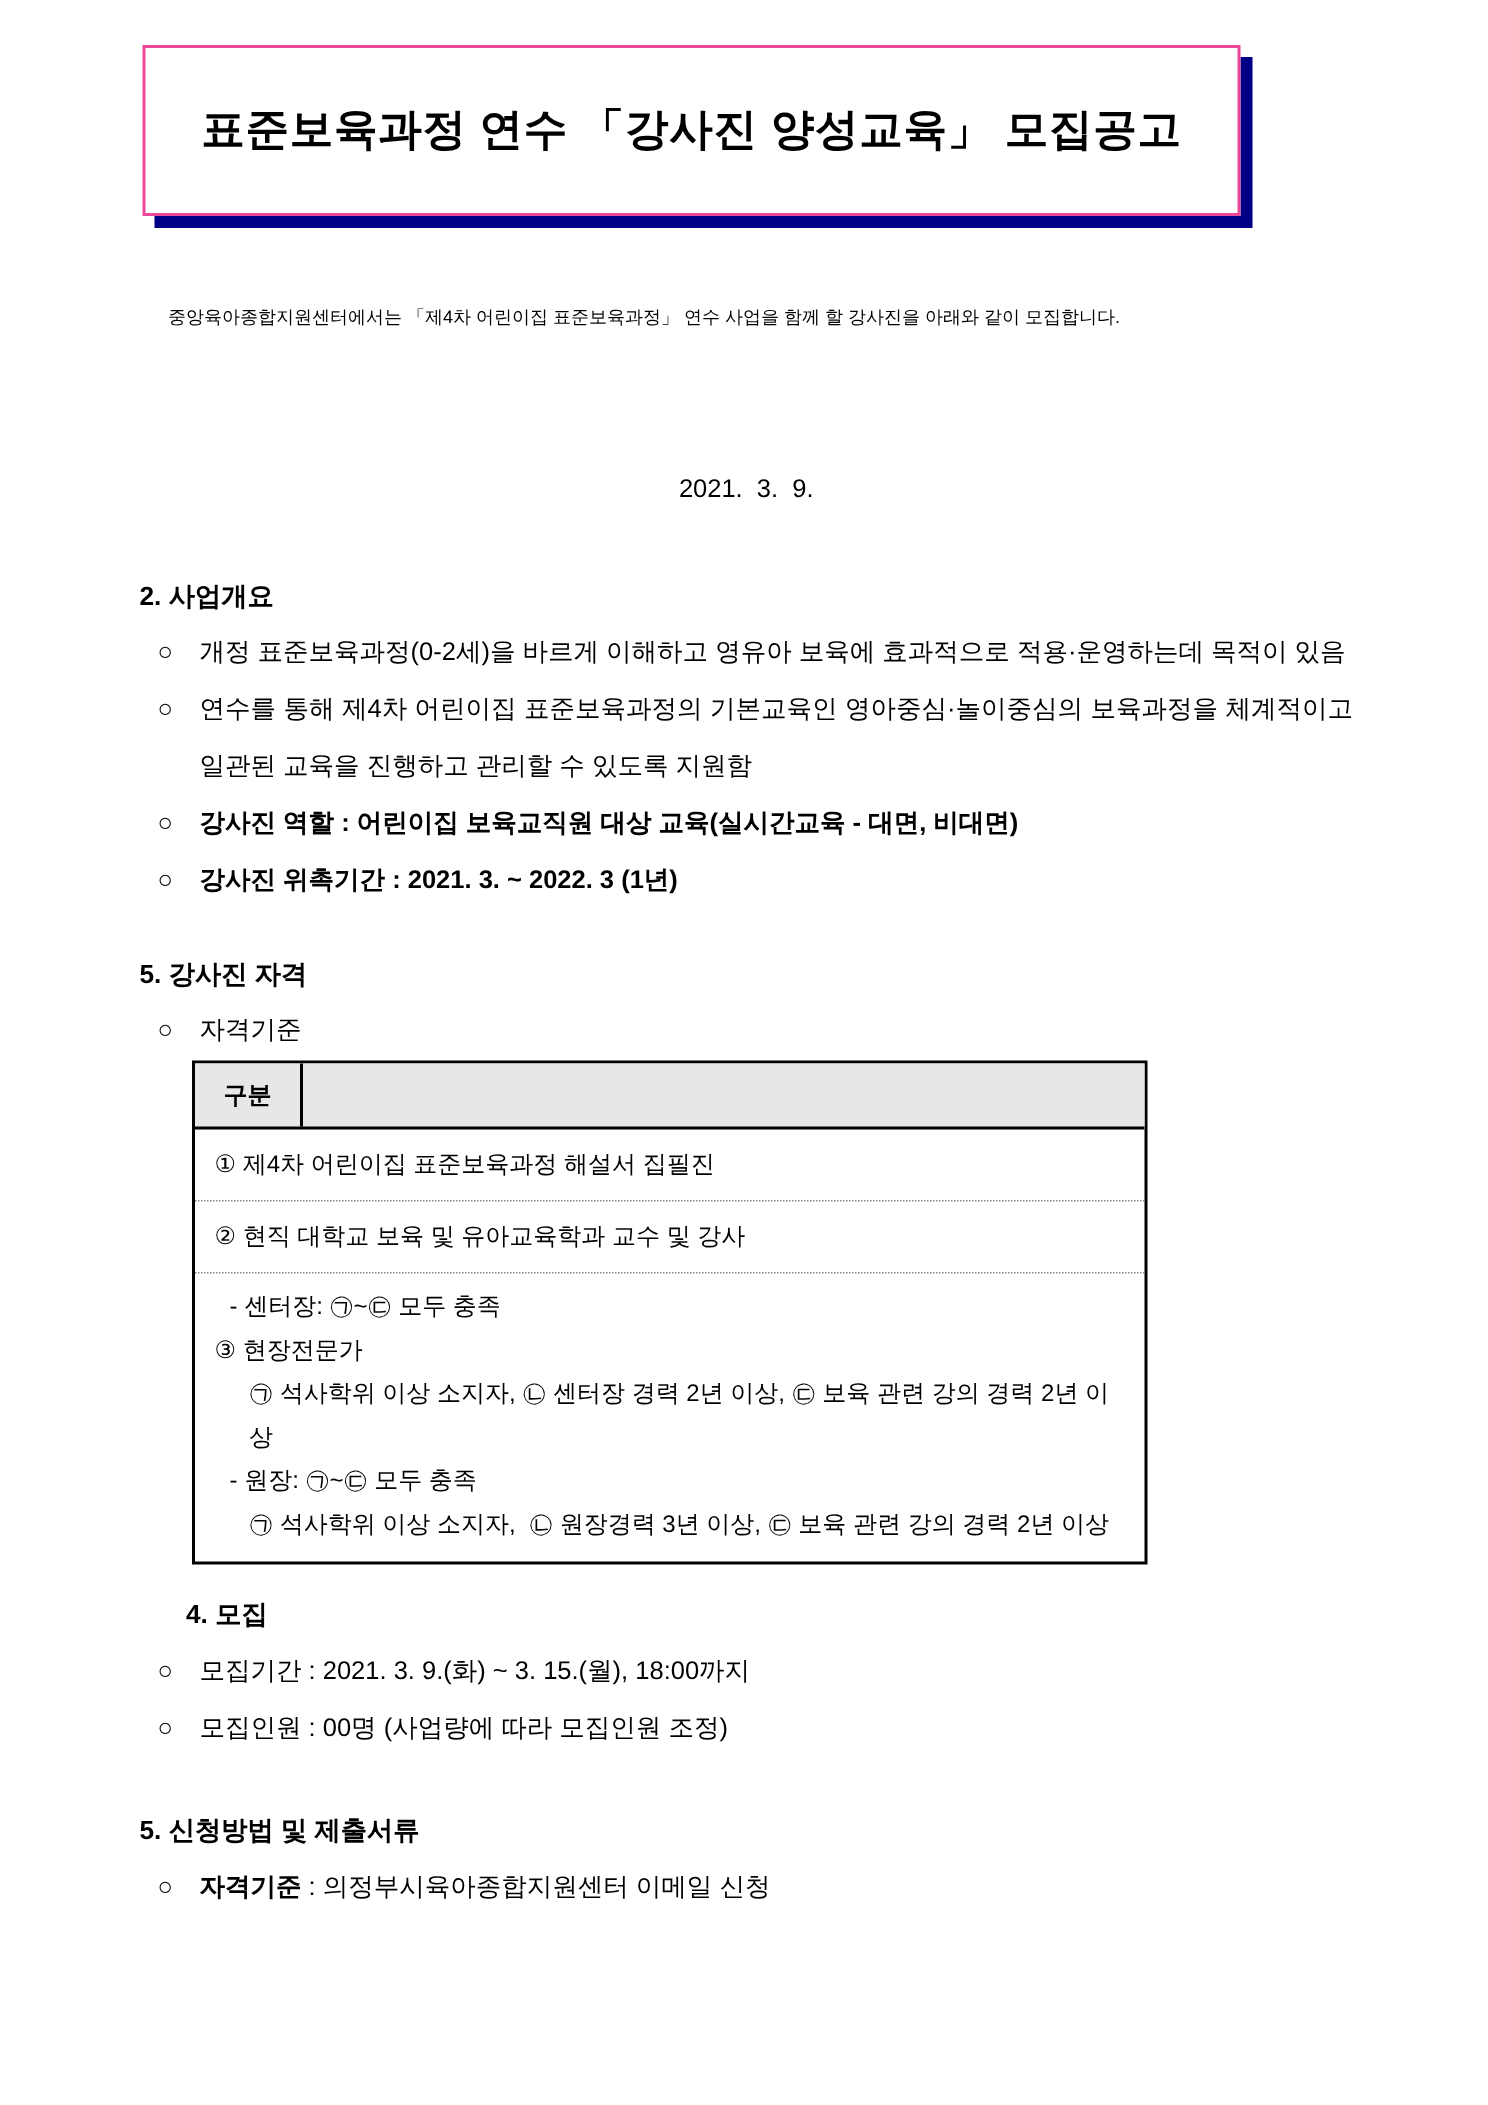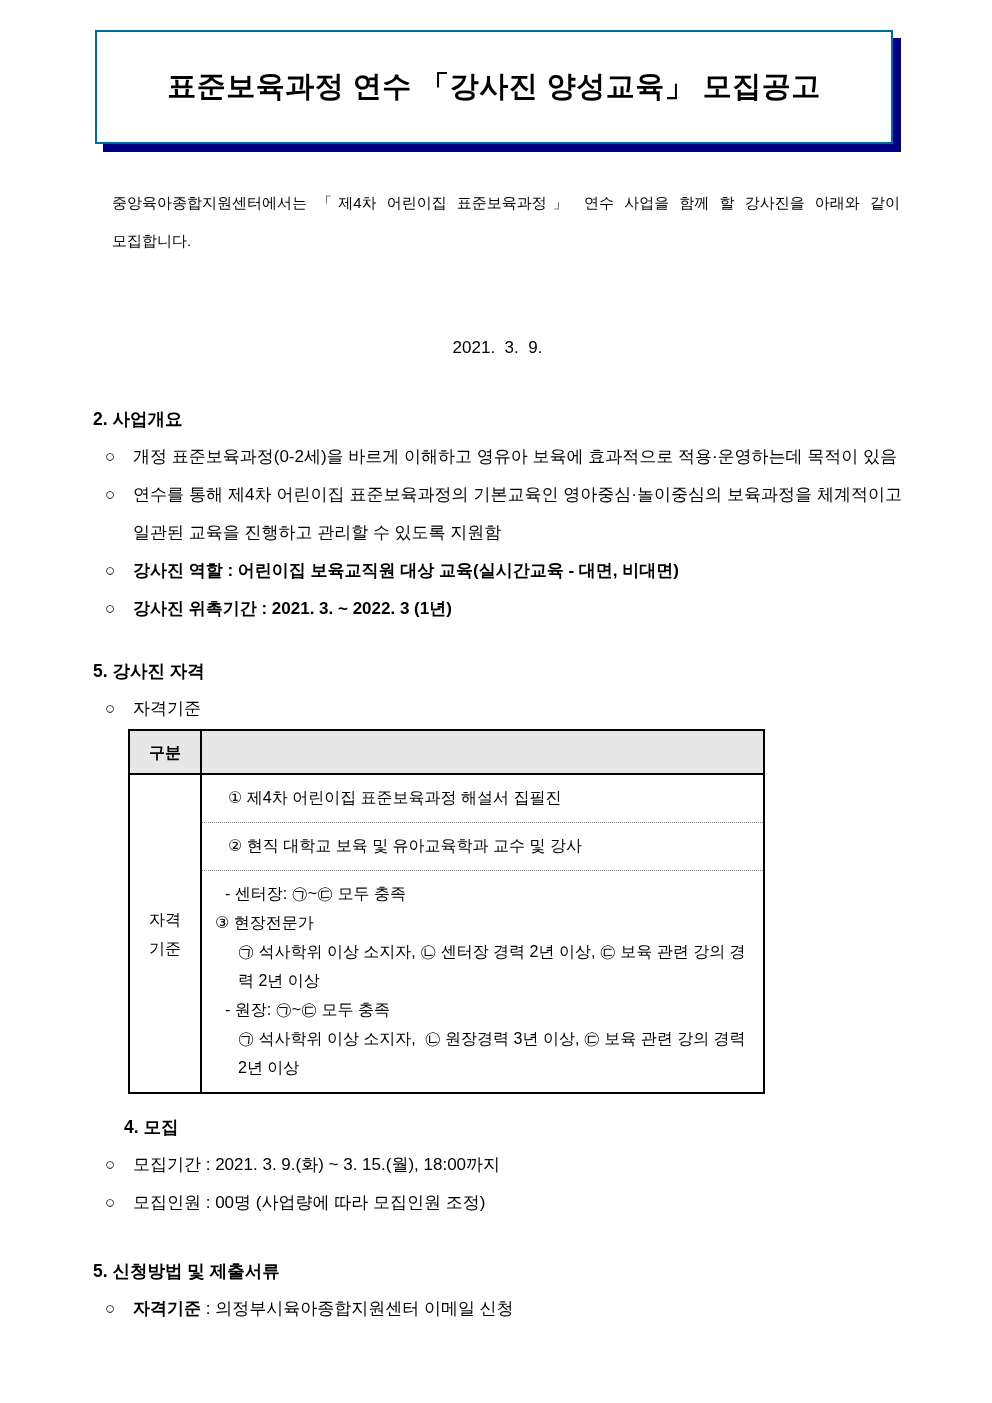--- a/index.html
+++ b/index.html
@@ -8,39 +8,39 @@
     background: #ffffff;
     overflow: hidden;
     color: #000;
     font-family: "Liberation Sans", "DejaVu Sans", sans-serif;
   }
 
   
   .title-box {
     box-sizing: border-box;
     margin: 30px 0 0 95px;
-    width: 798px; height: 114px;
-    border: 2px solid #0369a1;
+    width: 732px; height: 114px;
+    border: 2px solid #ec4899;
     background: #fff;
     box-shadow: 8px 8px 0 var(--navy, #000087);
     display: flex; align-items: center; justify-content: center;
   }
   .title-text {
     font-size: 29px;
     font-weight: bold;
     letter-spacing: 0.5px;
     white-space: pre;
   }
 
   .content { margin: 0 90px 0 93px; }
 
   .intro {
     margin: 40px 2px 0 19px;
-    font-size: 15px;
-    line-height: 38px;
+    font-size: 12px;
+    line-height: 54px;
     text-align: justify;
     word-break: keep-all;
   }
   .date-line {
     margin-top: 69px;
     text-align: center;
     font-size: 17px;
     line-height: 38px;
     white-space: pre;
   }
@@ -88,21 +88,21 @@
     border-right: 2px solid #000;
     display: flex; flex-direction: column;
     align-items: center; justify-content: center;
     line-height: 29px;
   }
   .cell-detail { flex: 1; display: flex; flex-direction: column; }
   .t-head .cell-detail { align-items: center; justify-content: center; }
   .sub-row {
     min-height: 47px;
     display: flex; align-items: center;
-    padding-left: 26px;
+    padding-left: 13px;
     border-bottom: 1px dotted #888;
   }
   .sub-row-expert {
     padding: 8px 13px 10px 13px;
     line-height: 29px;
   }
   .exp-line { white-space: pre-wrap; }
   .ind1 { padding-left: 10px; }
   .ind2 { padding-left: 23px; }
 </style>
@@ -146,24 +146,20 @@
     <div class="bullet">
       <span class="marker">○</span>
       <span class="btext">자격기준</span>
     </div>
 
     <div class="qual-table">
       <div class="t-row t-head">
         <div class="cell-label">구분</div>
       </div>
       <div class="t-row t-body">
-        <div class="cell-label">
-          <span>자격</span>
-          <span>기준</span>
-        </div>
         <div class="cell-detail">
           <div class="sub-row">① 제4차 어린이집 표준보육과정 해설서 집필진</div>
           <div class="sub-row">② 현직 대학교 보육 및 유아교육학과 교수 및 강사</div>
           <div class="sub-row-expert">
             <div class="exp-line ind1">- 센터장: ㉠~㉢ 모두 충족</div>
             <div class="exp-line">③ 현장전문가</div>
             <div class="exp-line ind2">㉠ 석사학위 이상 소지자, ㉡ 센터장 경력 2년 이상, ㉢ 보육 관련 강의 경력 2년 이상</div>
             <div class="exp-line ind1">- 원장: ㉠~㉢ 모두 충족</div>
             <div class="exp-line ind2">㉠ 석사학위 이상 소지자,  ㉡ 원장경력 3년 이상, ㉢ 보육 관련 강의 경력 2년 이상</div>
           </div>

